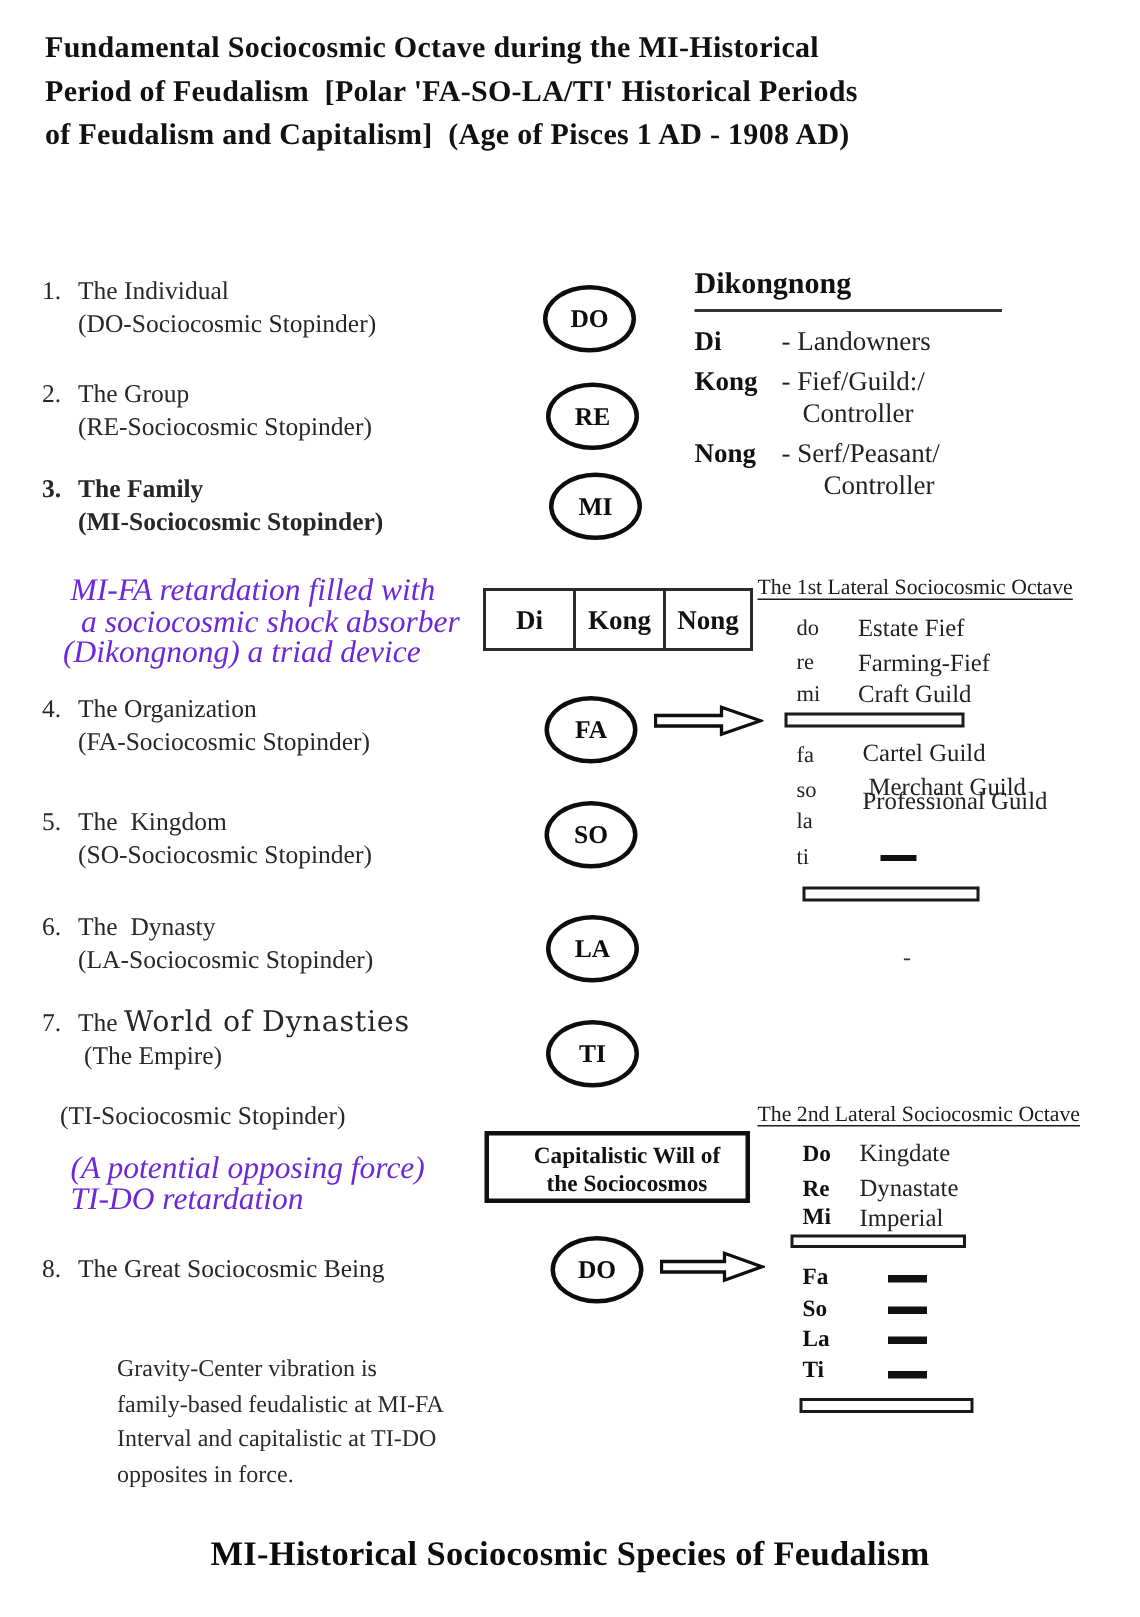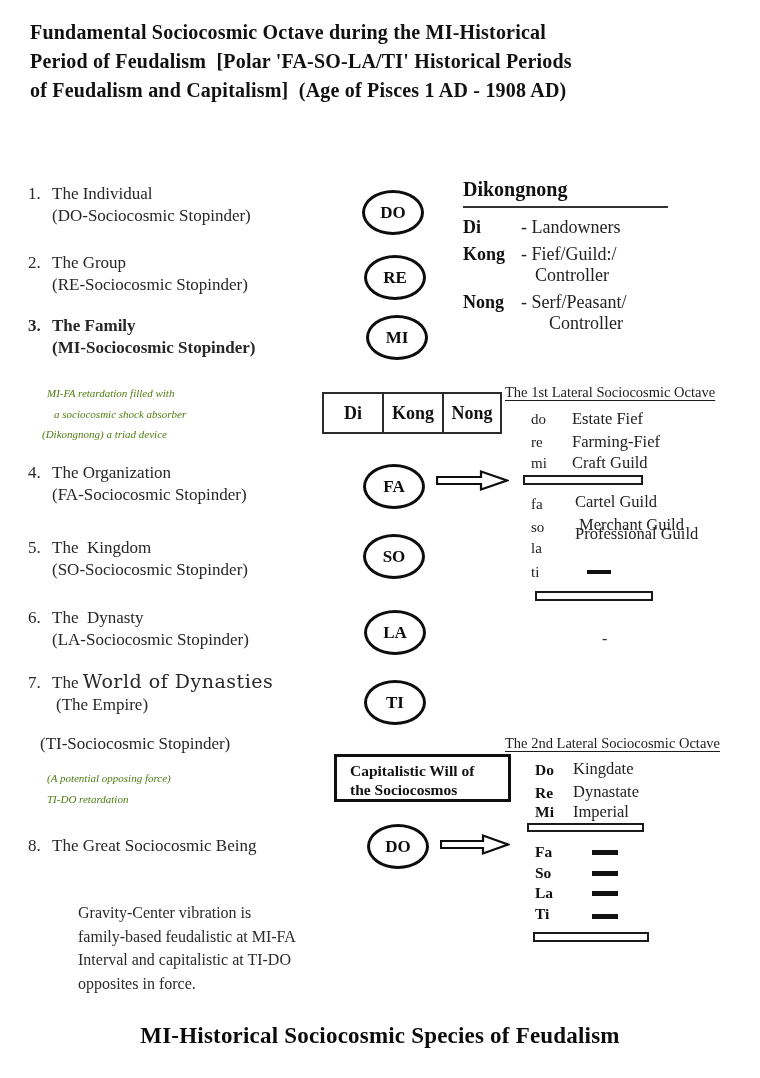--- a/index.html
+++ b/index.html
@@ -14,21 +14,21 @@
   
   .header { left:30px; top:18px; width:715px; font-weight:bold; font-size:20px;
             line-height:29px; color:#111; letter-spacing:0.2px; }
 
   
   .item { font-size:17px; line-height:20px; color:#272727; }
   .item .num { display:inline-block; width:24px; }
   .item .sub { margin-left:24px; margin-top:2px; }
   .item.bold { font-weight:bold; }
   .decorative { font-family:"DejaVu Serif", serif; font-size:19px; letter-spacing:0.5px; }
-  .italic-note { font-style:italic; font-size:11px; line-height:20.5px; color:#4d7c0f; }
+  .italic-note { font-style:italic; font-size:21px; line-height:20.5px; color:#6d28d9; }
 
   
   .note-circle {
     width:62px; height:45px; border:3px solid #0d0d0d; border-radius:50%;
     background:#fff; display:flex; align-items:center; justify-content:center;
     font-weight:bold; font-size:17px; color:#0d0d0d;
   }
 
   
   .triad-table { display:flex; border:2px solid #2b2b2b; background:#fff; }
@@ -190,21 +190,21 @@
   <div class="abs oct-note" style="left:26px; top:156px;">la</div>
   <div class="abs oct-value" style="left:70px; top:140px;">Professional Guild</div>
   <div class="abs oct-note" style="left:26px; top:180px;">ti</div>
   <div class="abs dash" style="left:82px; top:186px; width:24px; height:4px;"></div>
 
   <div class="abs interval-bar" style="left:30px; top:207px; width:118px; height:10px;"></div>
 </div>
 
 <div class="abs stray" style="left:602px; top:630px;">-</div>
 
-<div class="abs cap-box" style="left:334px; top:754px;">
+<div class="abs cap-box" style="left:323px; top:754px;text-align:center;">
   <div>Capitalistic Will of</div>
   <div>the Sociocosmos</div>
 </div>
 
 <div class="abs" style="left:505px; top:735px; width:250px;">
   <div class="oct-title">The 2nd Lateral Sociocosmic Octave</div>
 
   <div class="abs oct-note bold" style="left:30px; top:26px;">Do</div>
   <div class="abs oct-value" style="left:68px; top:24px;">Kingdate</div>
   <div class="abs oct-note bold" style="left:30px; top:49px;">Re</div>

